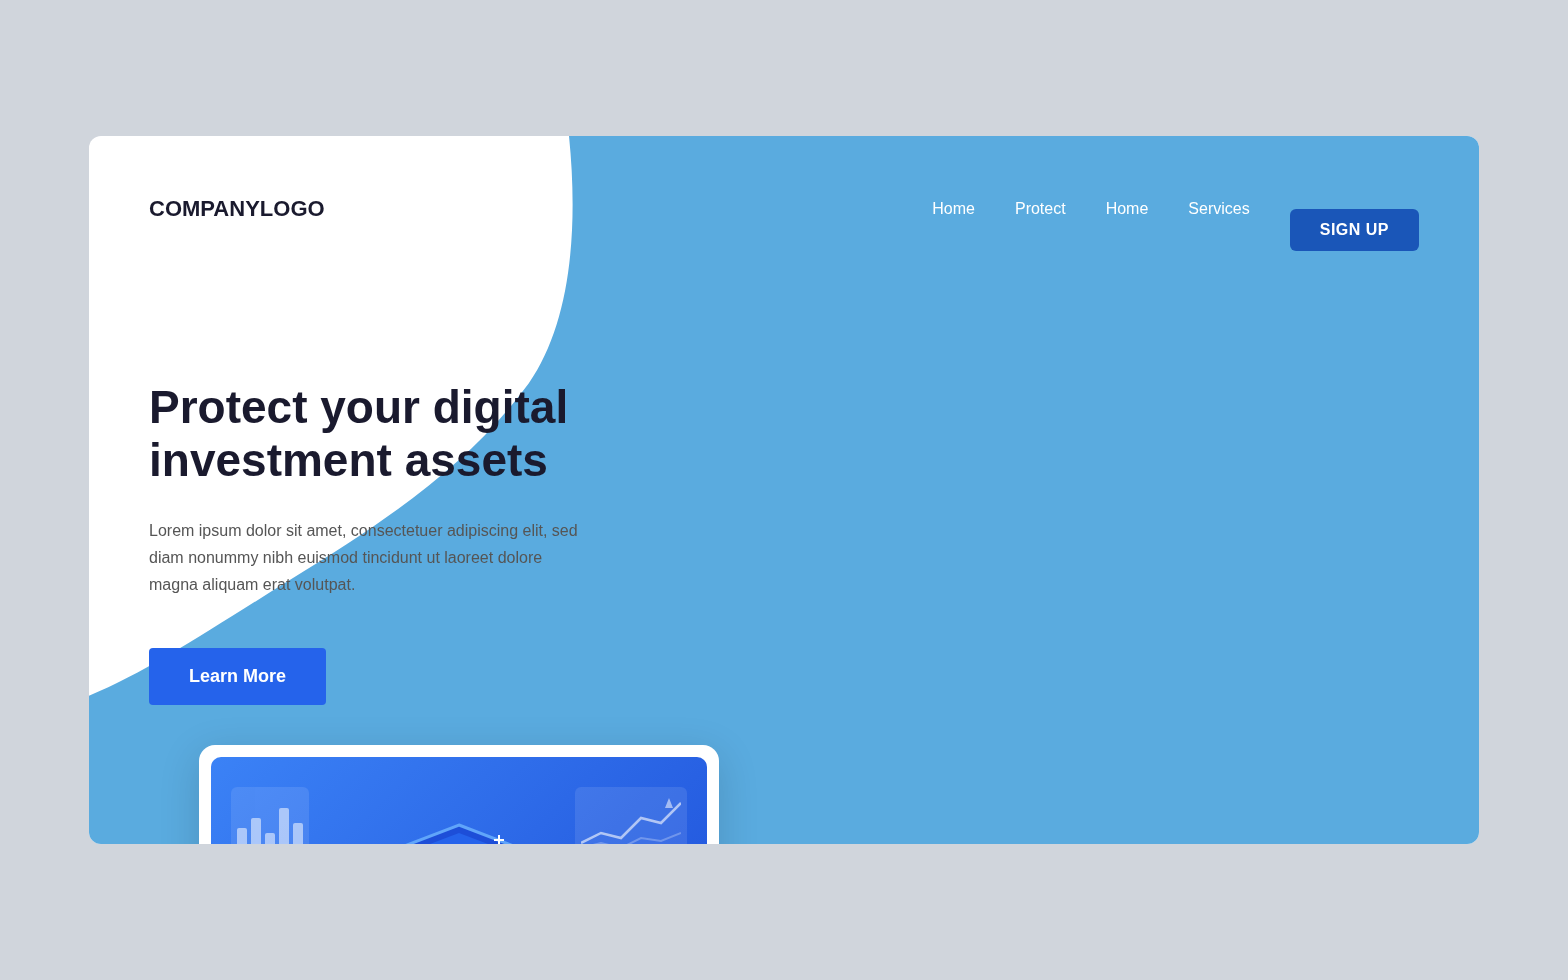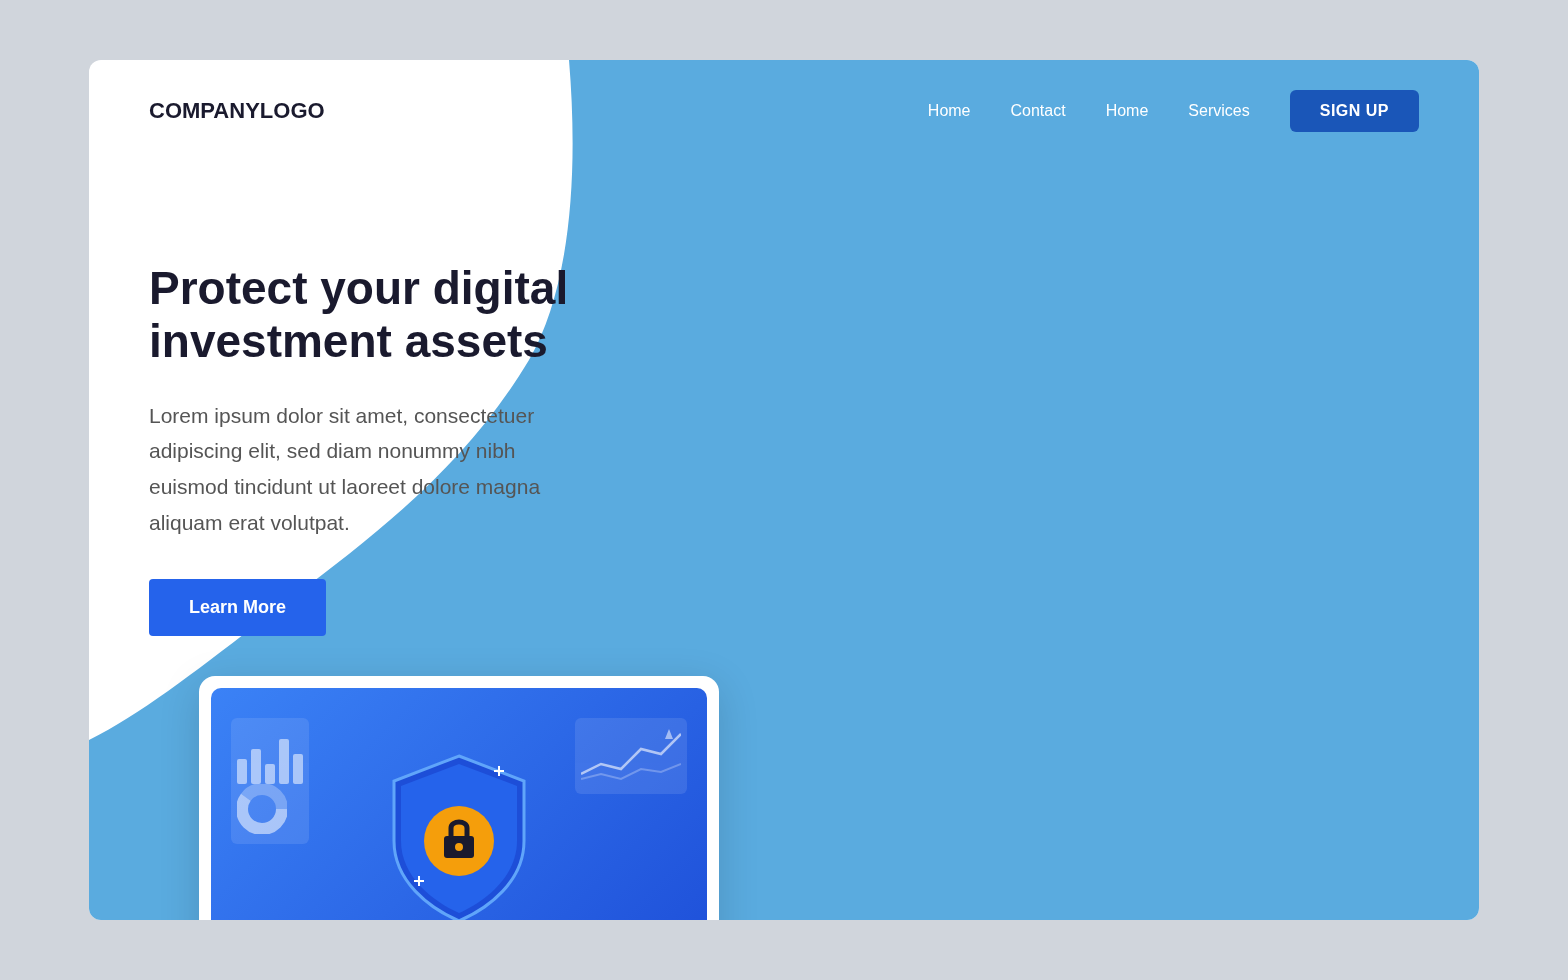--- a/index.html
+++ b/index.html
@@ -8,21 +8,21 @@
       height: 980px;
       background: #d0d5dc;
       display: flex;
       align-items: center;
       justify-content: center;
       font-family: 'Segoe UI', Arial, sans-serif;
     }
 
     .page-wrapper {
       width: 1390px;
-      height: 860px;
+      height: 708px;
       background: white;
       border-radius: 12px;
       overflow: hidden;
       position: relative;
     }
 
     
     .blue-bg {
       position: absolute;
       top: 0;
@@ -74,20 +74,21 @@
     .signup-btn {
       background: #1a56b8;
       color: white;
       border: none;
       padding: 12px 30px;
       border-radius: 6px;
       font-size: 16px;
       font-weight: 700;
       cursor: pointer;
       letter-spacing: 0.5px;
+      margin-top: 43px;
     }
 
     
     .main-content {
       position: relative;
       z-index: 10;
       display: flex;
       align-items: flex-start;
       padding: 60px 60px 0 60px;
       gap: 40px;
@@ -102,24 +103,24 @@
 
     .hero-title {
       font-size: 46px;
       font-weight: 900;
       color: #1a1a2e;
       line-height: 1.15;
       margin-bottom: 30px;
     }
 
     .hero-desc {
-      font-size: 21px;
+      font-size: 16px;
       color: #555;
       line-height: 1.7;
-      margin-bottom: 38px;
+      margin-bottom: 50px;
       max-width: 440px;
     }
 
     .learn-more-btn {
       background: #2563eb;
       color: white;
       border: none;
       padding: 18px 40px;
       border-radius: 4px;
       font-size: 18px;
@@ -241,21 +242,21 @@
                C480,230 490,120 480,0 Z" fill="#5aabdf"></path>
     </svg>
   </div>
 
   <header class="header">
     <div class="logo">
       <span>COMPANY</span><span style="font-weight:800">LOGO</span>
     </div>
     <nav class="nav">
       <a class="nav-link" href="#">Home</a>
-      <a class="nav-link" href="#">Contact</a>
+      <a class="nav-link" href="#">Protect</a>
       <a class="nav-link" href="#">Home</a>
       <a class="nav-link" href="#">Services</a>
       <button class="signup-btn">SIGN UP</button>
     </nav>
   </header>
 
   <div class="main-content">
 
     <div class="left-content">
       <h1 class="hero-title">Protect your digital investment assets</h1>

